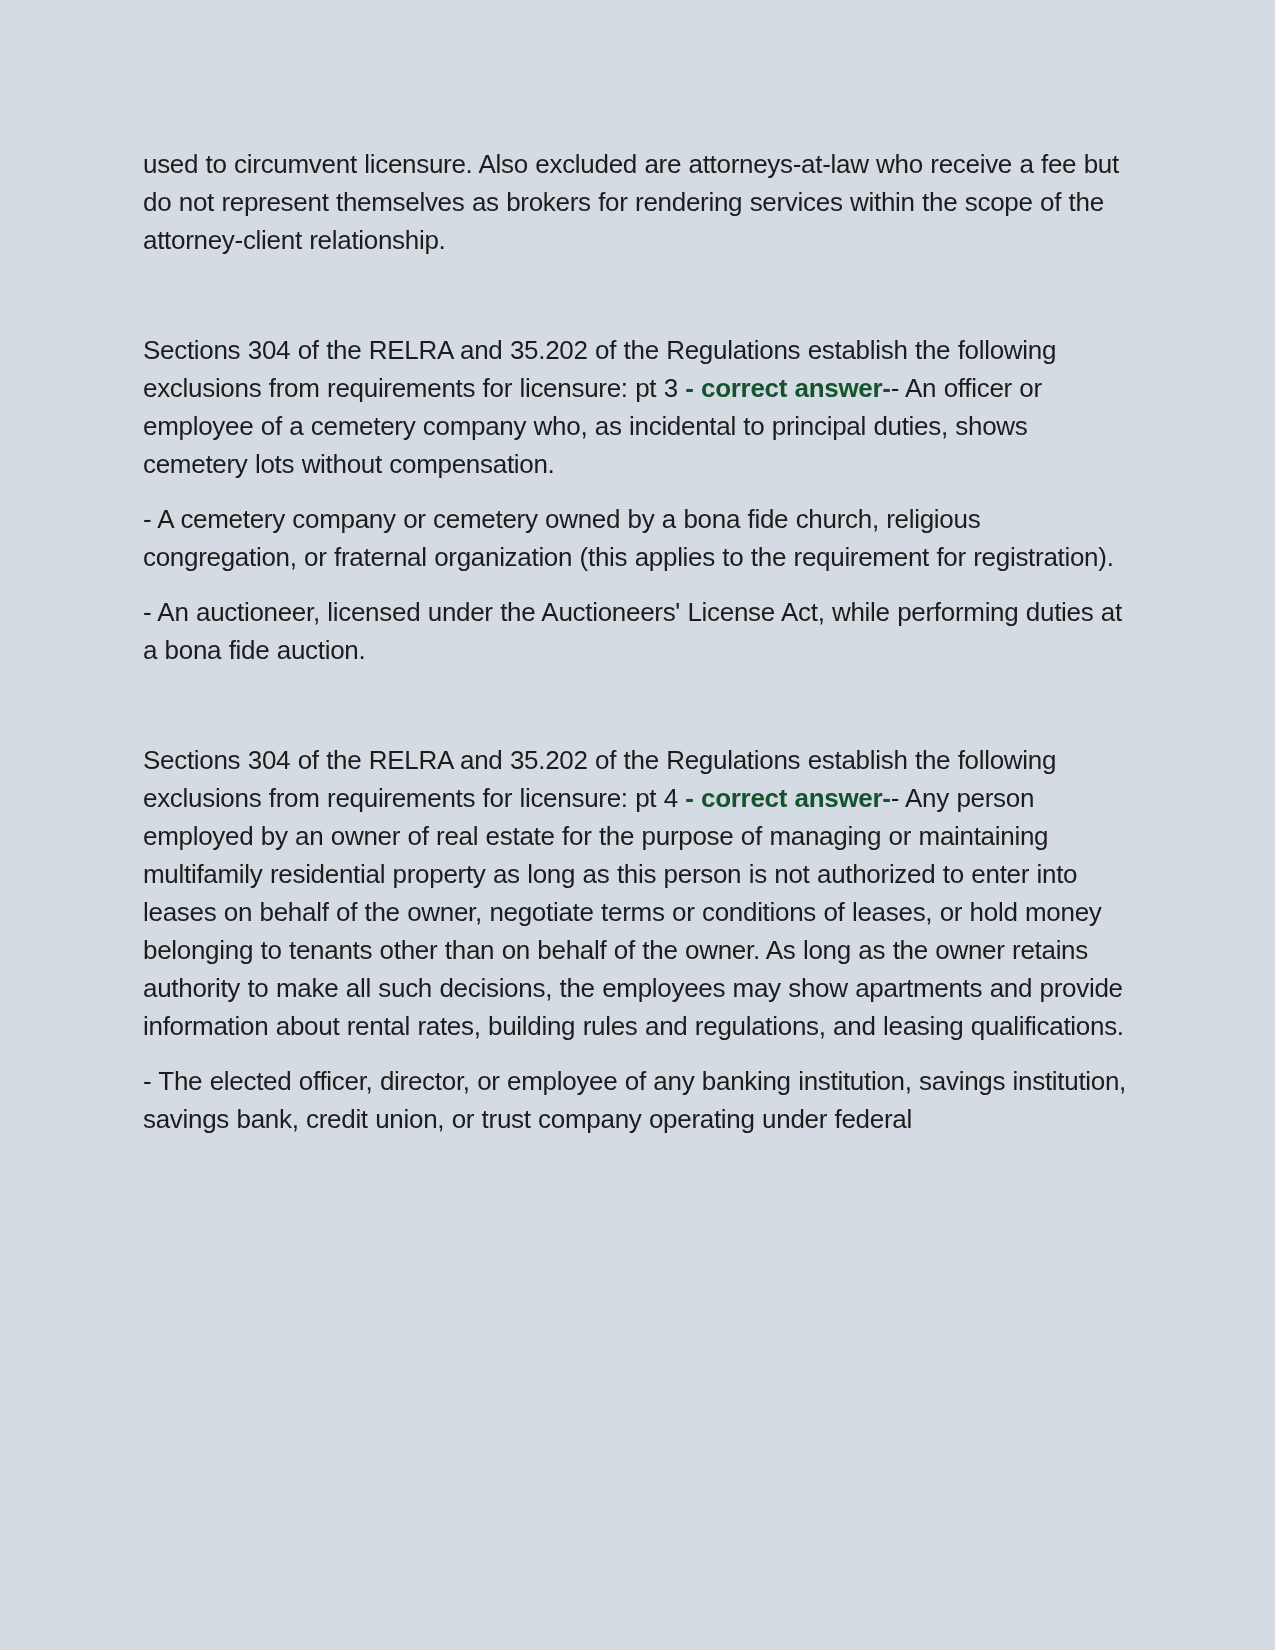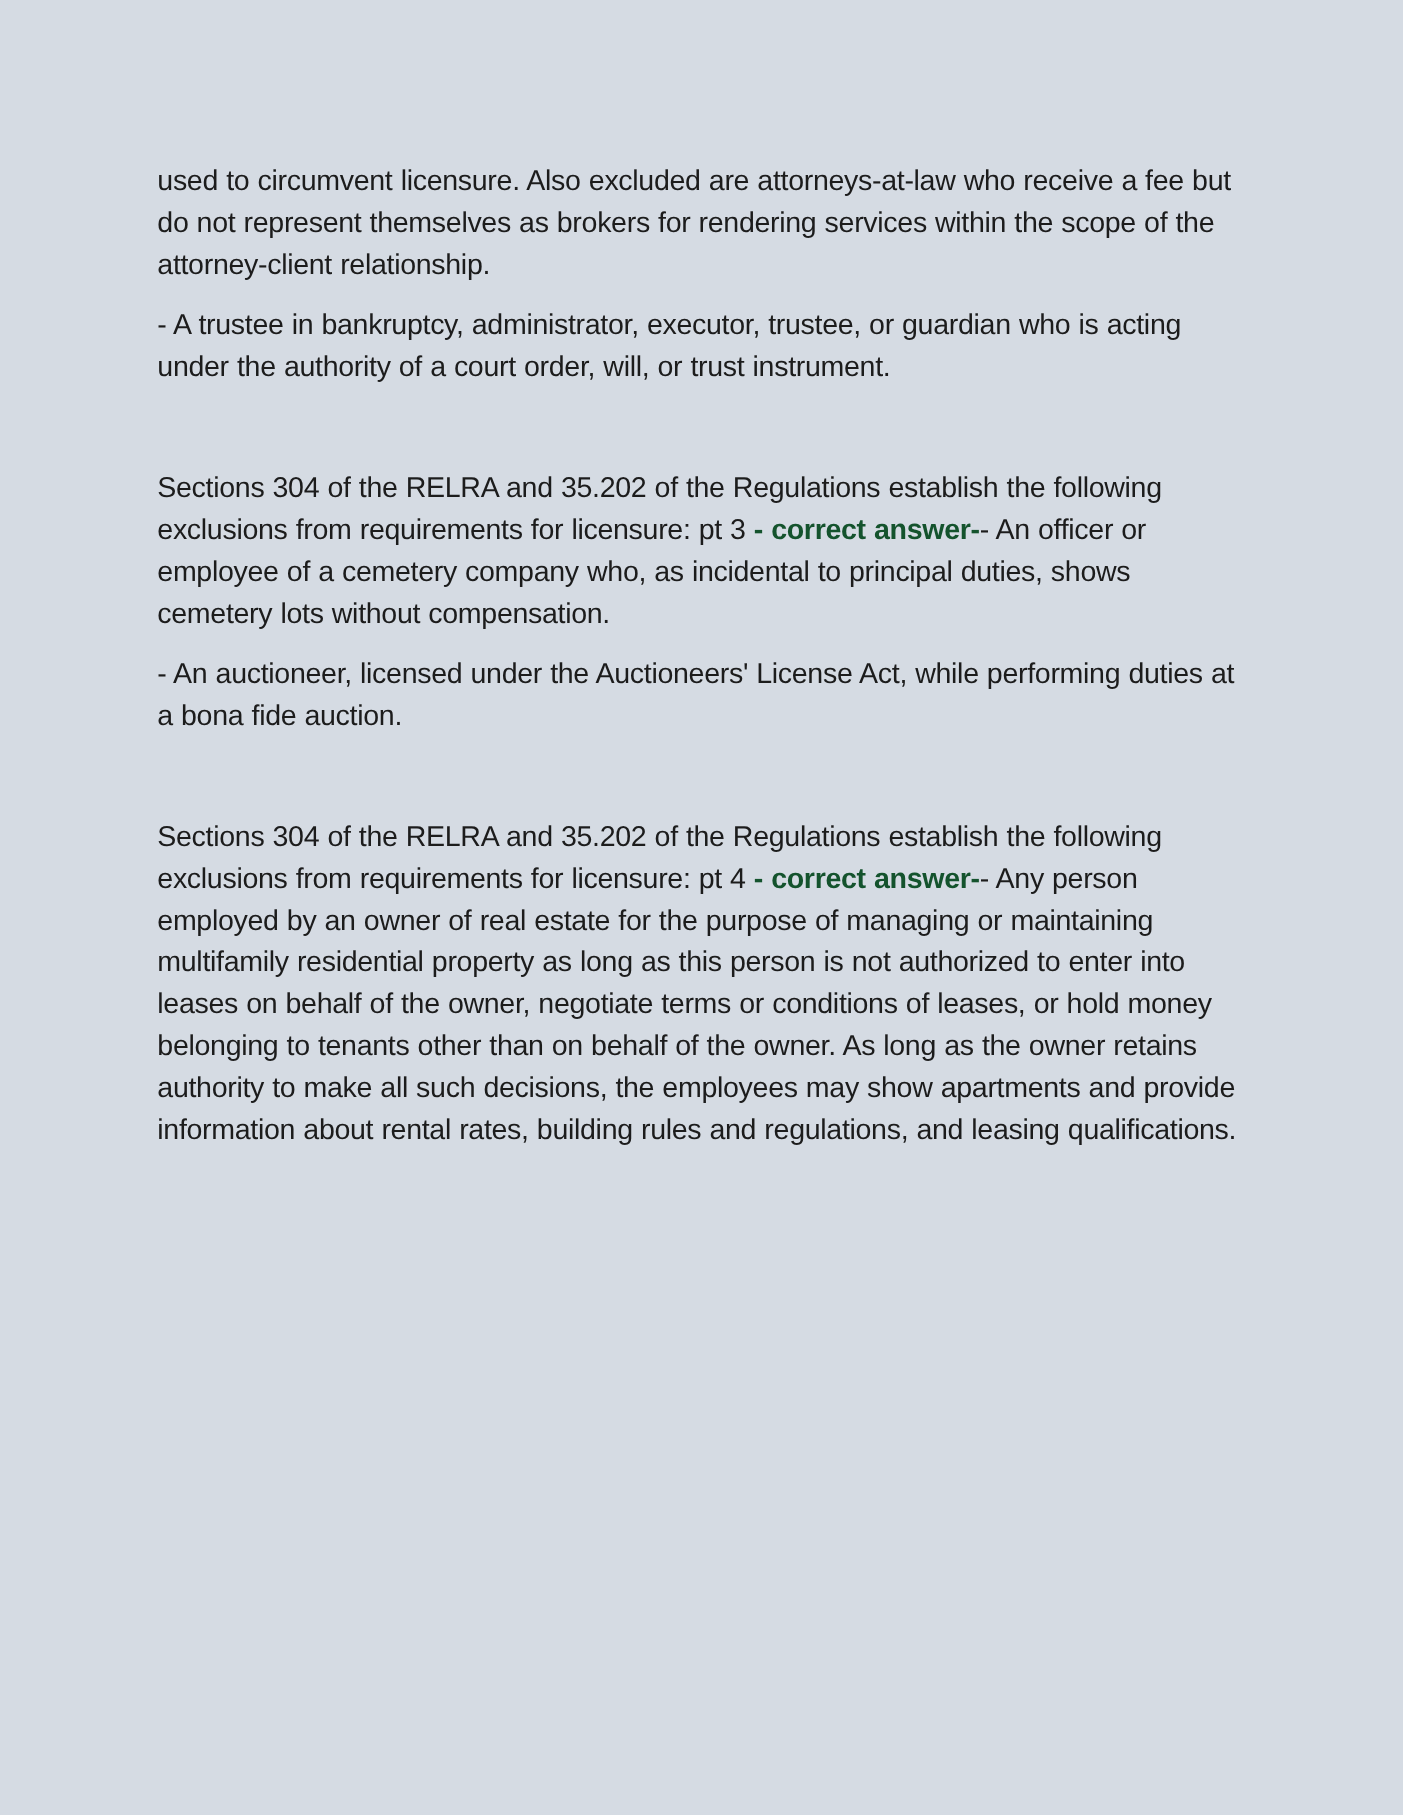--- a/index.html
+++ b/index.html
@@ -36,28 +36,29 @@
     margin: 0 0 17px 0;
   }
 </style>
 </head>
 <body>
 
 <div class="page">
 
   <p class="para"><span>used to circumvent licensure. Also excluded are attorneys-at-law who receive a fee but do not represent themselves as brokers for rendering services within the scope of the attorney-client relationship.</span></p>
 
-  <p class="para"><span>- A trustee in bankruptcy, administrator, executor, trustee, or guardian who is acting under the authority of a court order, will, or trust instrument.</span></p>
 
 
   <div class="para-break"></div>
 
   <p class="para"><span>Sections 304 of the RELRA and 35.202 of the Regulations establish the following exclusions from requirements for licensure: pt 3 </span><span class="answer">- correct answer-</span><span>- An officer or employee of a cemetery company who, as incidental to principal duties, shows cemetery lots without compensation.</span></p>
 
+  <p class="para"><span>- A cemetery company or cemetery owned by a bona fide church, religious congregation, or fraternal organization (this applies to the requirement for registration).</span></p>
 
   <p class="para"><span>- An auctioneer, licensed under the Auctioneers' License Act, while performing duties at a bona fide auction.</span></p>
 
   <div class="para-break"></div>
 
   <p class="para"><span>Sections 304 of the RELRA and 35.202 of the Regulations establish the following exclusions from requirements for licensure: pt 4 </span><span class="answer">- correct answer-</span><span>- Any person employed by an owner of real estate for the purpose of managing or maintaining multifamily residential property as long as this person is not authorized to enter into leases on behalf of the owner, negotiate terms or conditions of leases, or hold money belonging to tenants other than on behalf of the owner. As long as the owner retains authority to make all such decisions, the employees may show apartments and provide information about rental rates, building rules and regulations, and leasing qualifications.</span></p>
 
+  <p class="para"><span>- The elected officer, director, or employee of any banking institution, savings institution, savings bank, credit union, or trust company operating under federal</span></p>
 
 </div>
 
 </body></html>

